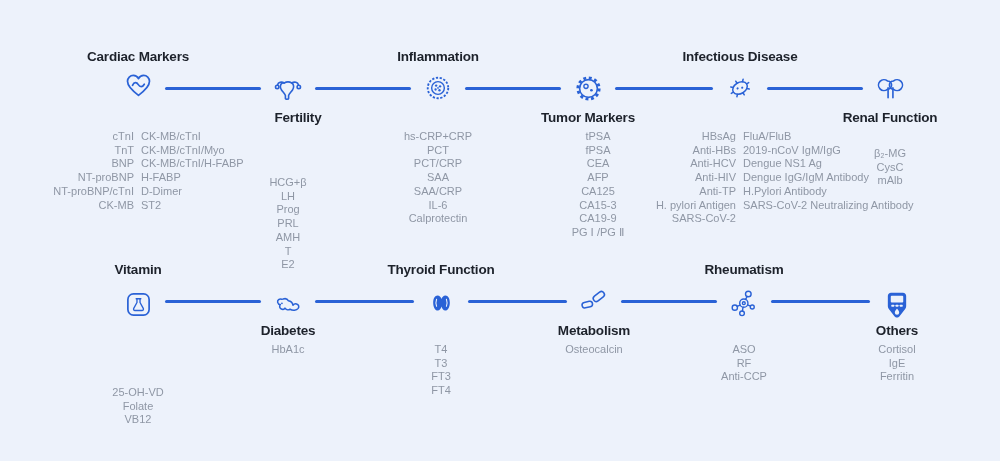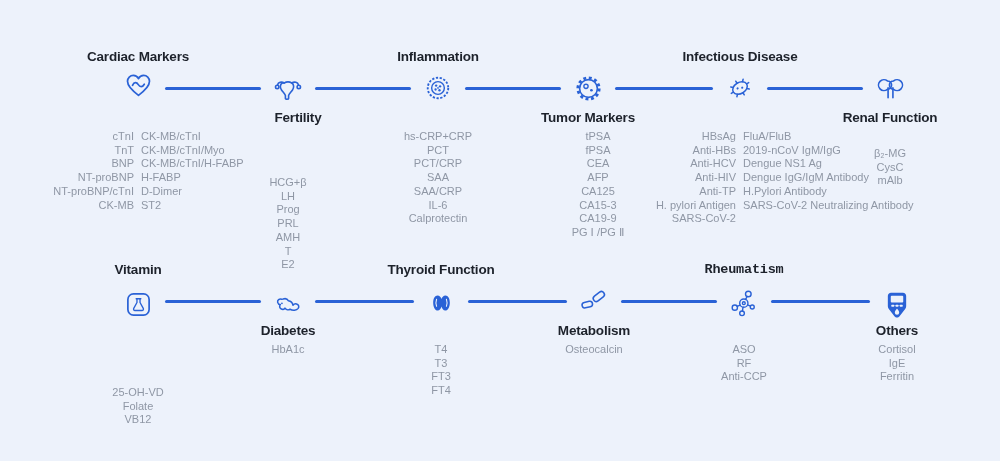--- a/index.html
+++ b/index.html
@@ -244,21 +244,21 @@
           <svg viewBox="0 0 32 32" width="30" height="30" fill="none" stroke="currentColor" stroke-width="1.5">
             <path d="M17.7 12.2 19.3 9.1M11.9 18.2 8.7 19.7M15 20.5l-.7 4M19.8 18l3.1 1.4" stroke-linecap="round"></path>
             <circle cx="15.8" cy="16.2" r="4.4"></circle>
             <circle cx="15.8" cy="16.2" r="1.5"></circle>
             <circle cx="20.6" cy="6.4" r="3"></circle>
             <circle cx="6.2" cy="21" r="2.8"></circle>
             <circle cx="13.9" cy="27" r="2.5"></circle>
             <circle cx="24.8" cy="20.3" r="2.1"></circle>
           </svg>
         </div>
-        <div class="gtitle" style="left: 614px; top: 261px; font-family: Liberation Mono, monospace;">Rheumatism</div>
+        <div class="gtitle" style="left: 614px; top: 261px;">Rheumatism</div>
         <div class="col center" style="left: 634px; top: 343px;">
           <div class="marker">ASO</div>
           <div class="marker">RF</div>
           <div class="marker">Anti-CCP</div>
         </div>
       </div>
       <div>
         <div class="icon" style="left: 886px; top: 291px;">
           <svg viewBox="0 0 24 32" width="22" height="30">
             <path fill="currentColor" d="M5.5 1.5h13c2 0 3.5 1.6 3.5 3.5v11.4c0 .9-.3 1.8-.9 2.5l-6.3 8.2c-1.4 1.8-4.2 1.8-5.6 0l-6.3-8.2c-.6-.7-.9-1.6-.9-2.5V5c0-1.9 1.5-3.5 3.5-3.5z"></path>

